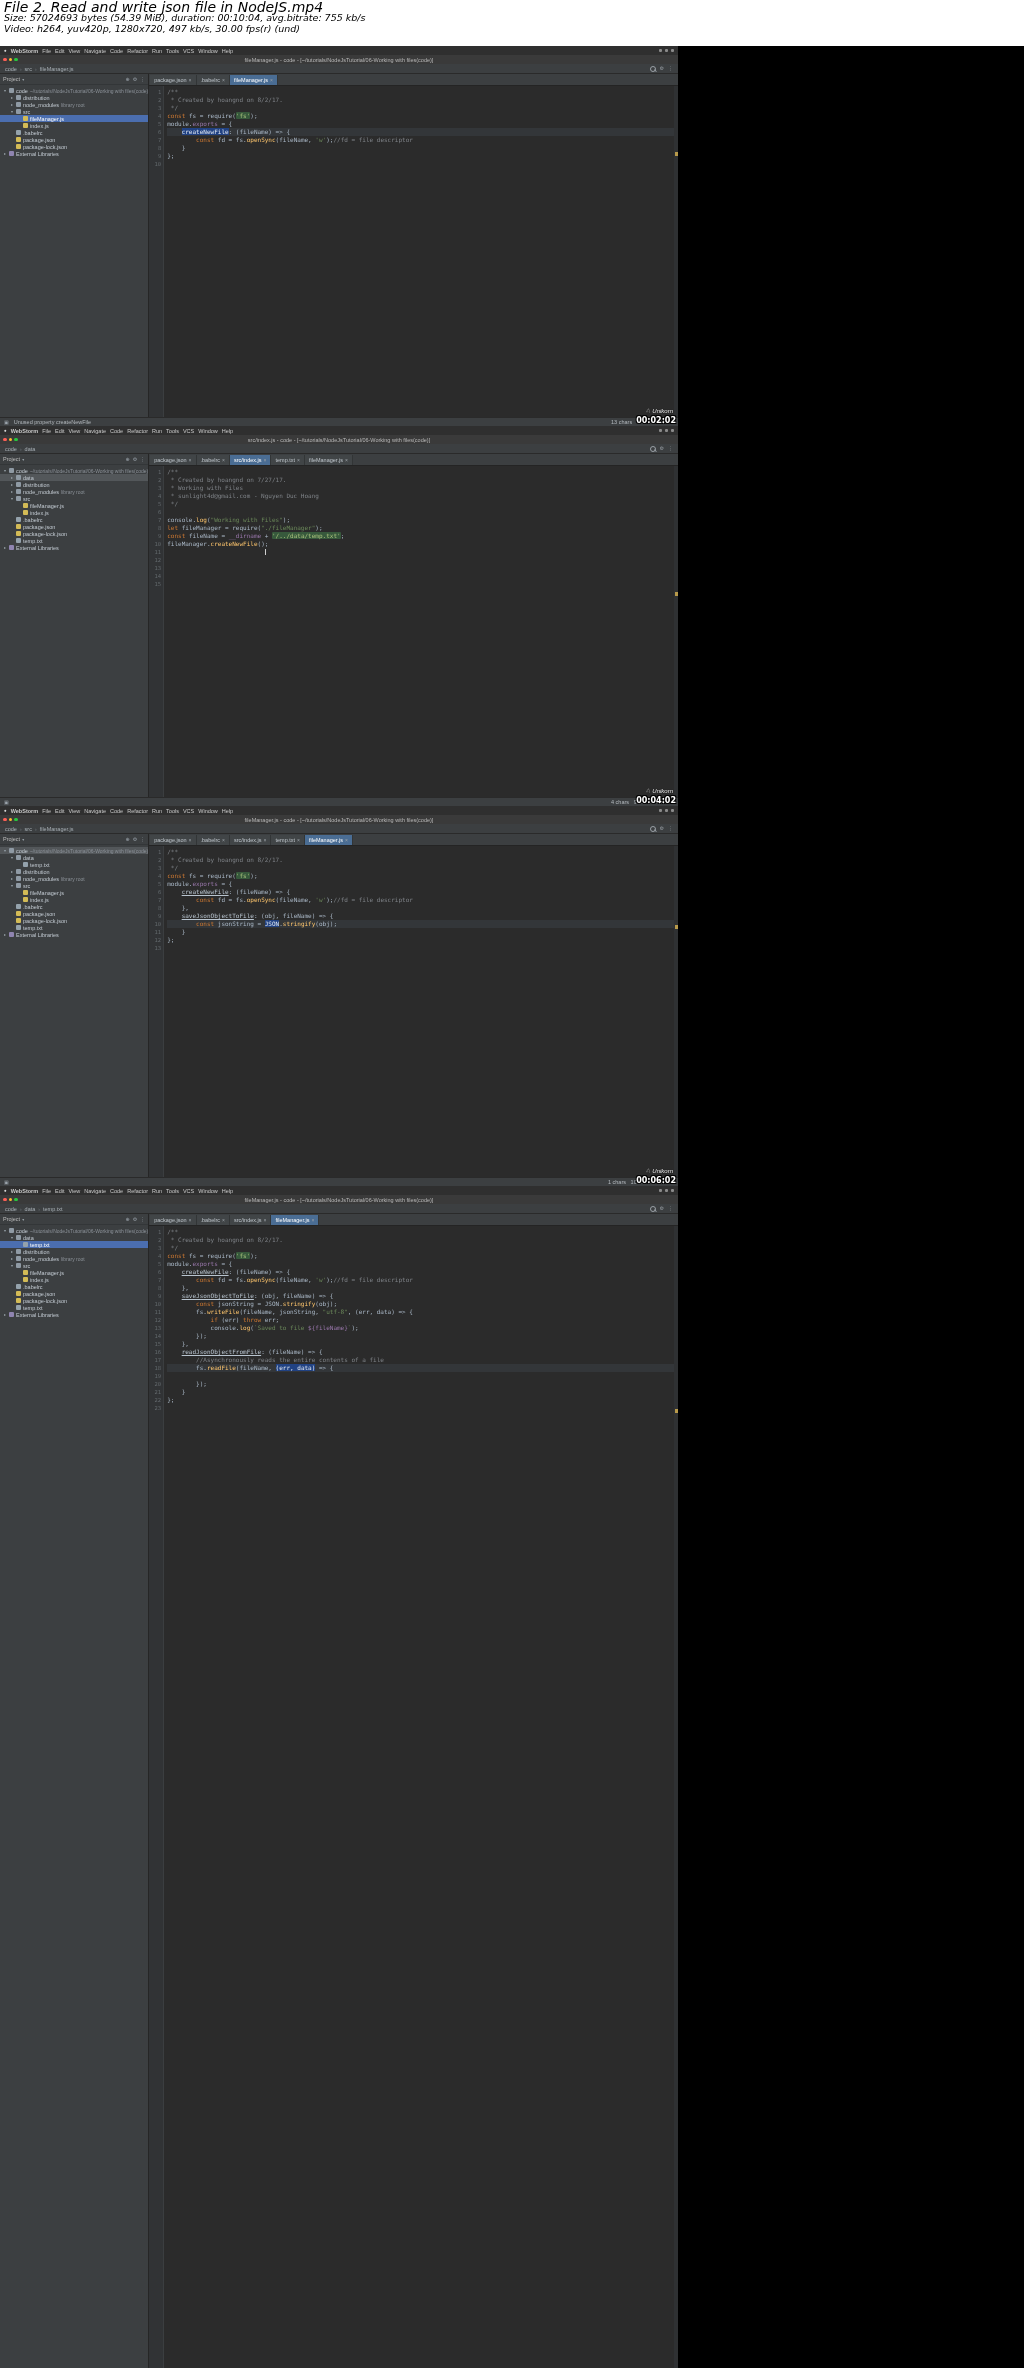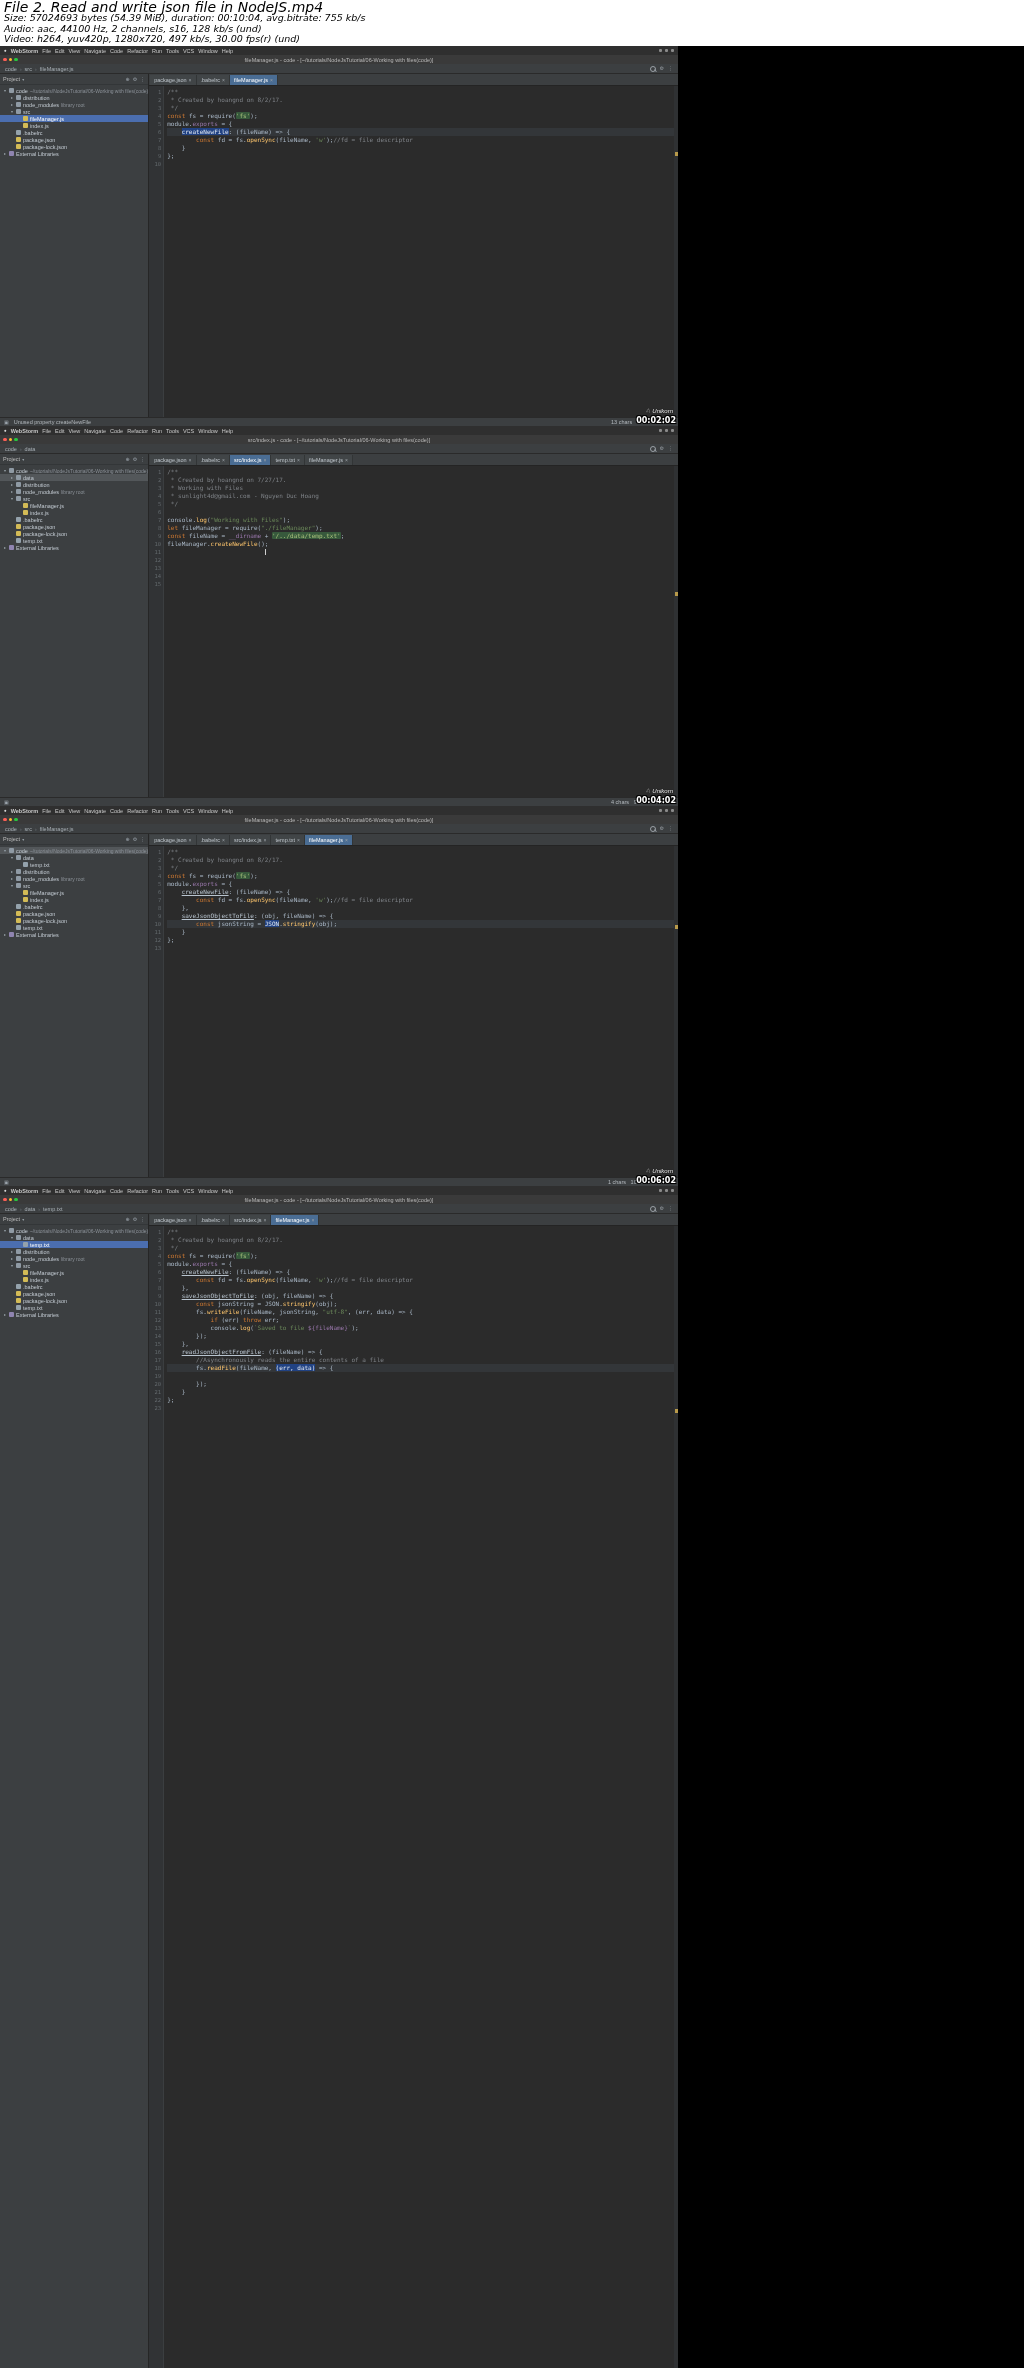--- a/index.html
+++ b/index.html
@@ -87,21 +87,20 @@
     font-family:"DejaVu Sans",sans-serif;
     text-shadow:1px 1px 0 #000,-1px -1px 0 #000,1px -1px 0 #000,-1px 1px 0 #000;}
 </style>
 </head>
 <body>
 
 <div class="page">
   <header class="file-info">
     <div>File 2. Read and write json file in NodeJS.mp4</div>
     <div>Size: 57024693 bytes (54.39 MiB), duration: 00:10:04, avg.bitrate: 755 kb/s</div>
-    <div>Audio: aac, 44100 Hz, 2 channels, s16, 128 kb/s (und)</div>
     <div>Video: h264, yuv420p, 1280x720, 497 kb/s, 30.00 fps(r) (und)</div>
   </header>
   <div id="frames-root">
       <section class="frame" style="height: 380px;">
         <div class="menubar">
           <span class="apple">●</span>
           <span class="mitem bold">WebStorm</span>
           <span class="mitem">File</span>
           <span class="mitem">Edit</span>
           <span class="mitem">View</span>

